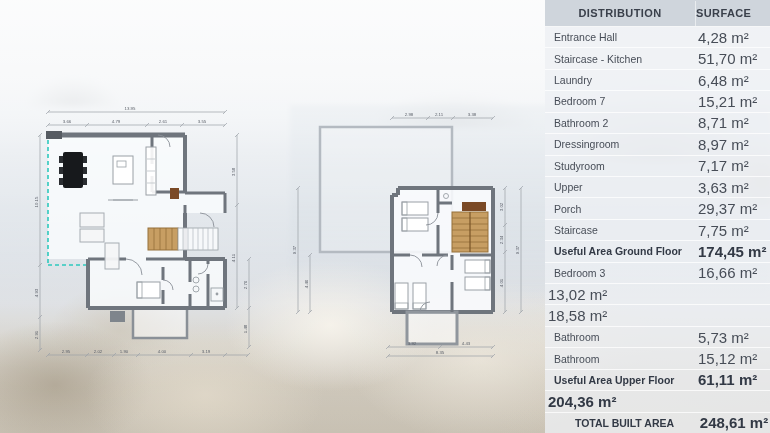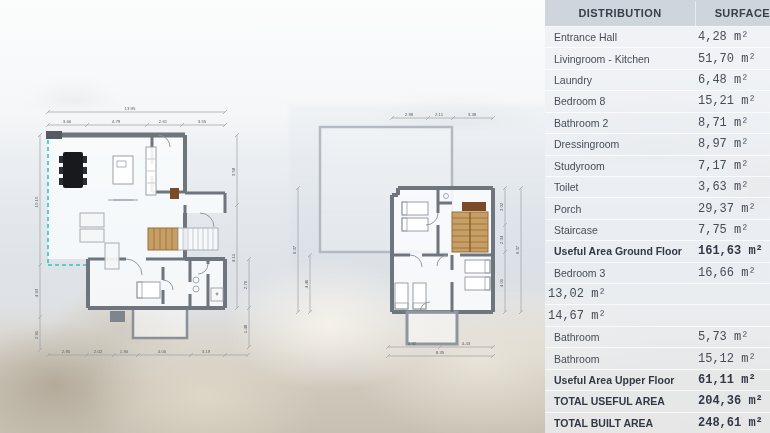--- a/index.html
+++ b/index.html
@@ -44,26 +44,26 @@
   .plan-ground { left:28px; top:92px; width:230px; height:275px; }
   .plan-upper  { left:280px; top:95px; width:270px; height:275px; }
   svg text.dim { font-family:"Liberation Sans",sans-serif; font-size:4.4px; fill:#5d626b; }
 
   
   .table { position:absolute; top:0; right:0; width:225px; height:433px; display:flex; flex-direction:column; }
   .t-head { display:flex; height:27px; background:rgba(204,210,218,0.94); align-items:center;
     border-bottom:1px solid rgba(255,255,255,0.8); }
   .t-head .c1, .t-head .c2 { font-size:11px; font-weight:bold; color:#3a404b; letter-spacing:0.4px; }
   .t-head .c1 { width:150px; text-align:center; }
-  .t-head .c2 { flex:1; text-align:right; border-left:1px solid rgba(255,255,255,0.55); line-height:25px; }
+  .t-head .c2 { flex:1; text-align:left; border-left:1px solid rgba(255,255,255,0.55); line-height:25px; }
   .row { flex:1; display:flex; align-items:center; background:rgba(237,240,244,0.78);
     border-bottom:1px solid rgba(255,255,255,0.75); }
-  .row:last-child { border-bottom:none; }
+  .row:last-child { border-bottom:none;text-align:center; }
   .row .label { width:150px; padding-left:9px; font-size:10.5px; color:#474d57; }
-  .row .value { flex:1; padding-left:3px; font-size:12px; color:#474d57;font-family:Liberation Mono, monospace; }
+  .row .value { flex:1; padding-left:3px; font-size:15px; color:#474d57; }
   .row.total .label, .row.total .value { font-weight:bold; color:#323945; }
 </style>
 </head>
 <body>
 
 <div class="stage">
 
   <div class="bg-sky"></div>
   <div class="headland-left"></div>
   <div class="headland-right"></div>
@@ -249,83 +249,82 @@
   <div class="table">
     <div class="t-head">
       <div class="c1">DISTRIBUTION</div>
       <div class="c2">SURFACE</div>
     </div>
     <div class="row">
         <div class="label">Entrance Hall</div>
         <div class="value">4,28 m²</div>
       </div>
     <div class="row">
-        <div class="label">Livingroom - Kitchen</div>
+        <div class="label">Staircase - Kitchen</div>
         <div class="value">51,70 m²</div>
       </div>
     <div class="row">
         <div class="label">Laundry</div>
         <div class="value">6,48 m²</div>
       </div>
     <div class="row">
-        <div class="label">Bedroom 8</div>
+        <div class="label">Bedroom 7</div>
         <div class="value">15,21 m²</div>
       </div>
     <div class="row">
         <div class="label">Bathroom 2</div>
         <div class="value">8,71 m²</div>
       </div>
     <div class="row">
         <div class="label">Dressingroom</div>
         <div class="value">8,97 m²</div>
       </div>
     <div class="row">
         <div class="label">Studyroom</div>
         <div class="value">7,17 m²</div>
       </div>
     <div class="row">
-        <div class="label">Toilet</div>
+        <div class="label">Upper</div>
         <div class="value">3,63 m²</div>
       </div>
     <div class="row">
         <div class="label">Porch</div>
         <div class="value">29,37 m²</div>
       </div>
     <div class="row">
         <div class="label">Staircase</div>
         <div class="value">7,75 m²</div>
       </div>
     <div class="row total">
         <div class="label">Useful Area Ground Floor</div>
-        <div class="value">161,63 m²</div>
+        <div class="value">174,45 m²</div>
       </div>
     <div class="row">
         <div class="label">Bedroom 3</div>
         <div class="value">16,66 m²</div>
       </div>
     <div class="row">
         <div class="value">13,02 m²</div>
       </div>
     <div class="row">
-        <div class="value">14,67 m²</div>
+        <div class="value">18,58 m²</div>
       </div>
     <div class="row">
         <div class="label">Bathroom</div>
         <div class="value">5,73 m²</div>
       </div>
     <div class="row">
         <div class="label">Bathroom</div>
         <div class="value">15,12 m²</div>
       </div>
     <div class="row total">
         <div class="label">Useful Area Upper Floor</div>
         <div class="value">61,11 m²</div>
       </div>
     <div class="row total">
-        <div class="label">TOTAL USEFUL AREA</div>
         <div class="value">204,36 m²</div>
       </div>
     <div class="row total">
         <div class="label">TOTAL BUILT AREA</div>
         <div class="value">248,61 m²</div>
       </div>
   </div>
 
 </div>
 

